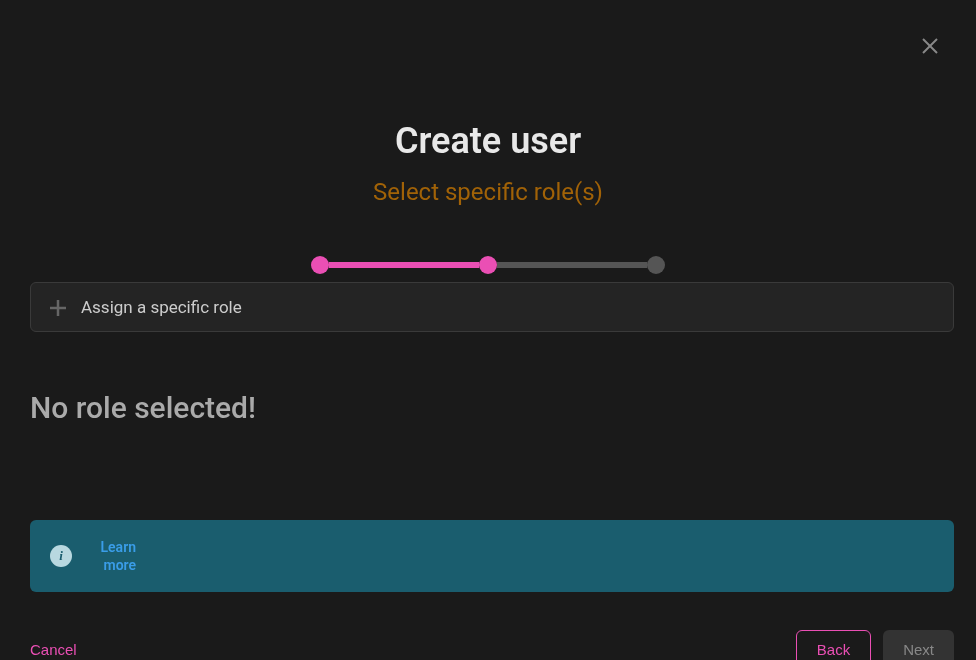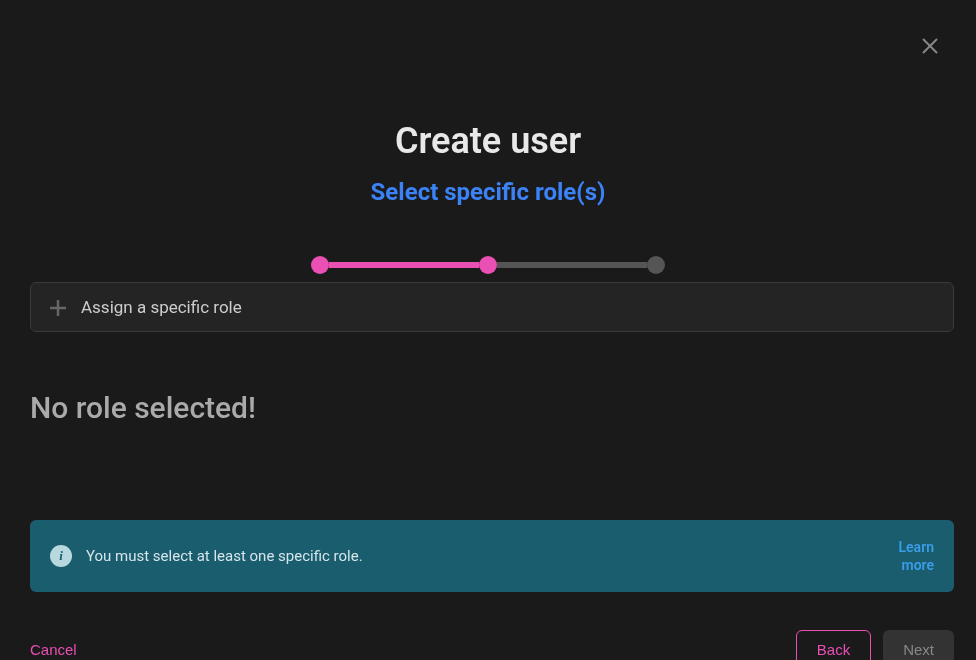--- a/index.html
+++ b/index.html
@@ -44,22 +44,22 @@
       margin-top: 55px;
     }
     .title {
       font-size: 36px;
       font-weight: 600;
       color: #e8e8e8;
       margin-bottom: 16px;
     }
     .subtitle {
       font-size: 24px;
-      font-weight: 700;
-      color: #3b82f6;
+      font-weight: 400;
+      color: #a16207;
     }
     .stepper {
       display: flex;
       align-items: center;
       justify-content: center;
       margin-top: 50px;
       margin-bottom: 8px;
     }
     .step-dot {
       width: 18px;
@@ -250,21 +250,20 @@
     </div>
     <div class="assign-text">Assign a specific role</div>
   </div>
 
   <div class="empty-state">No role selected!</div>
 
   <div class="info-bar">
     <div class="info-icon">
       <span class="info-icon-inner">i</span>
     </div>
-    <div class="info-text">You must select at least one specific role.</div>
     <div class="learn-more">Learn more</div>
   </div>
 
   <div class="footer">
     <div class="footer-left">
       <button class="btn-cancel">Cancel</button>
     </div>
     <div class="footer-right">
       <button class="btn-back">Back</button>
       <button class="btn-next">Next</button>

